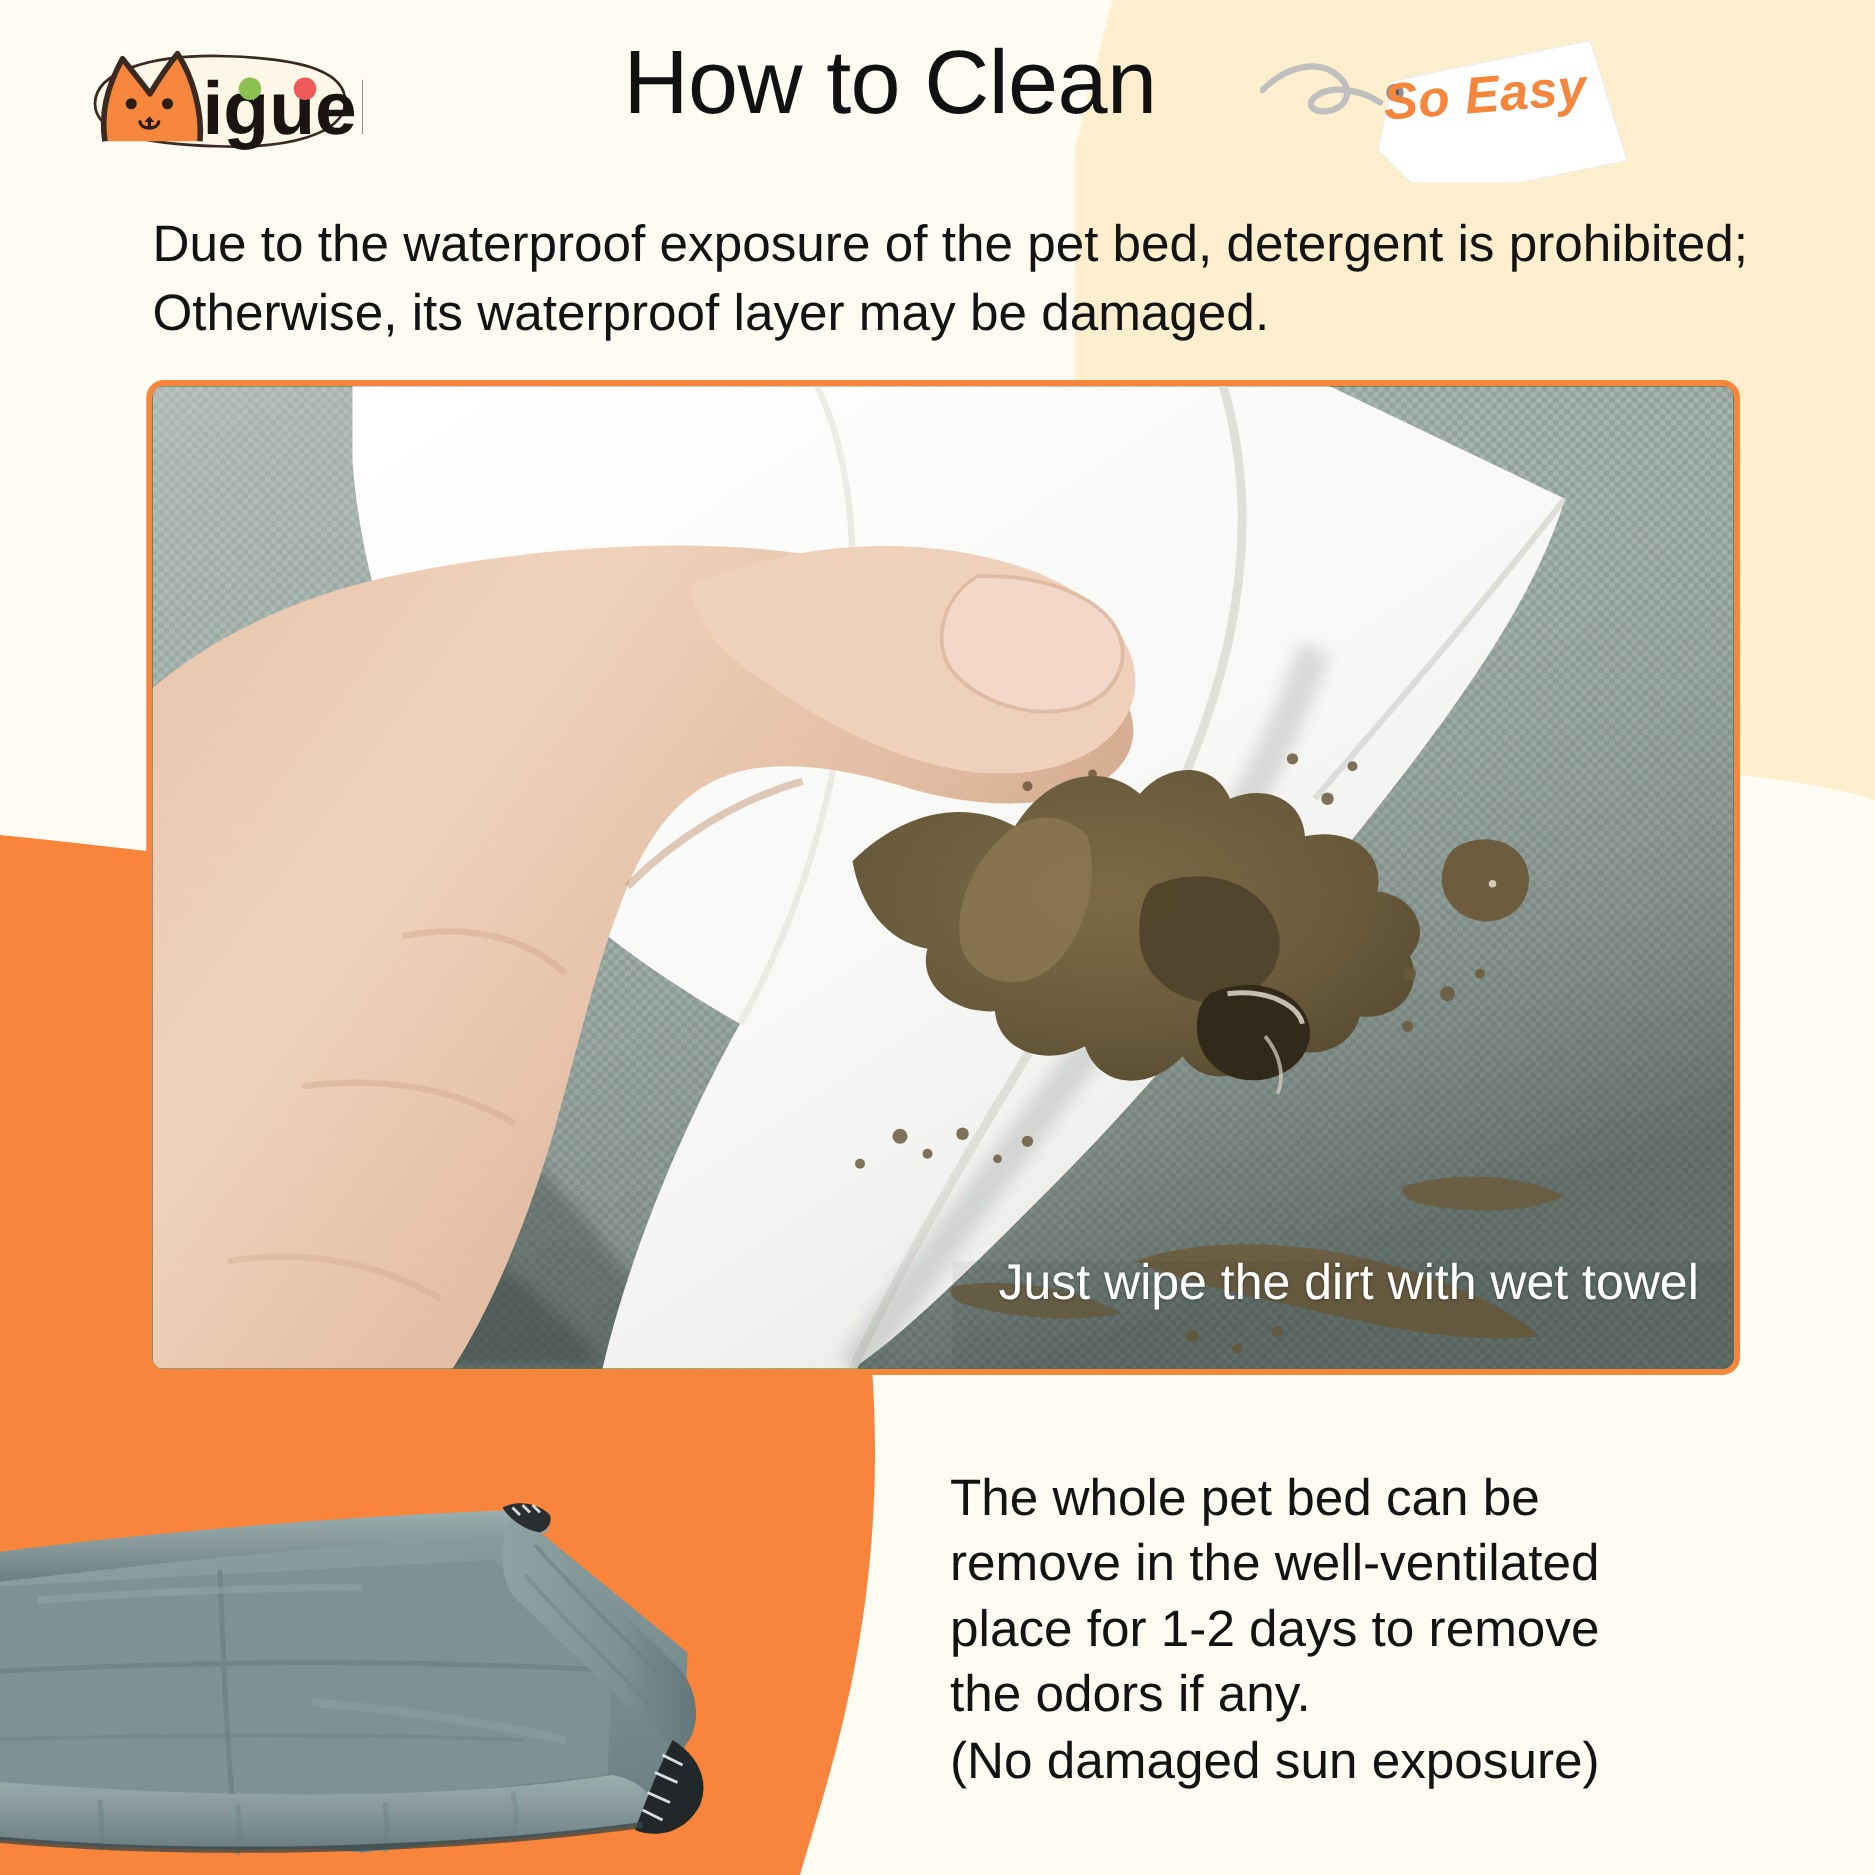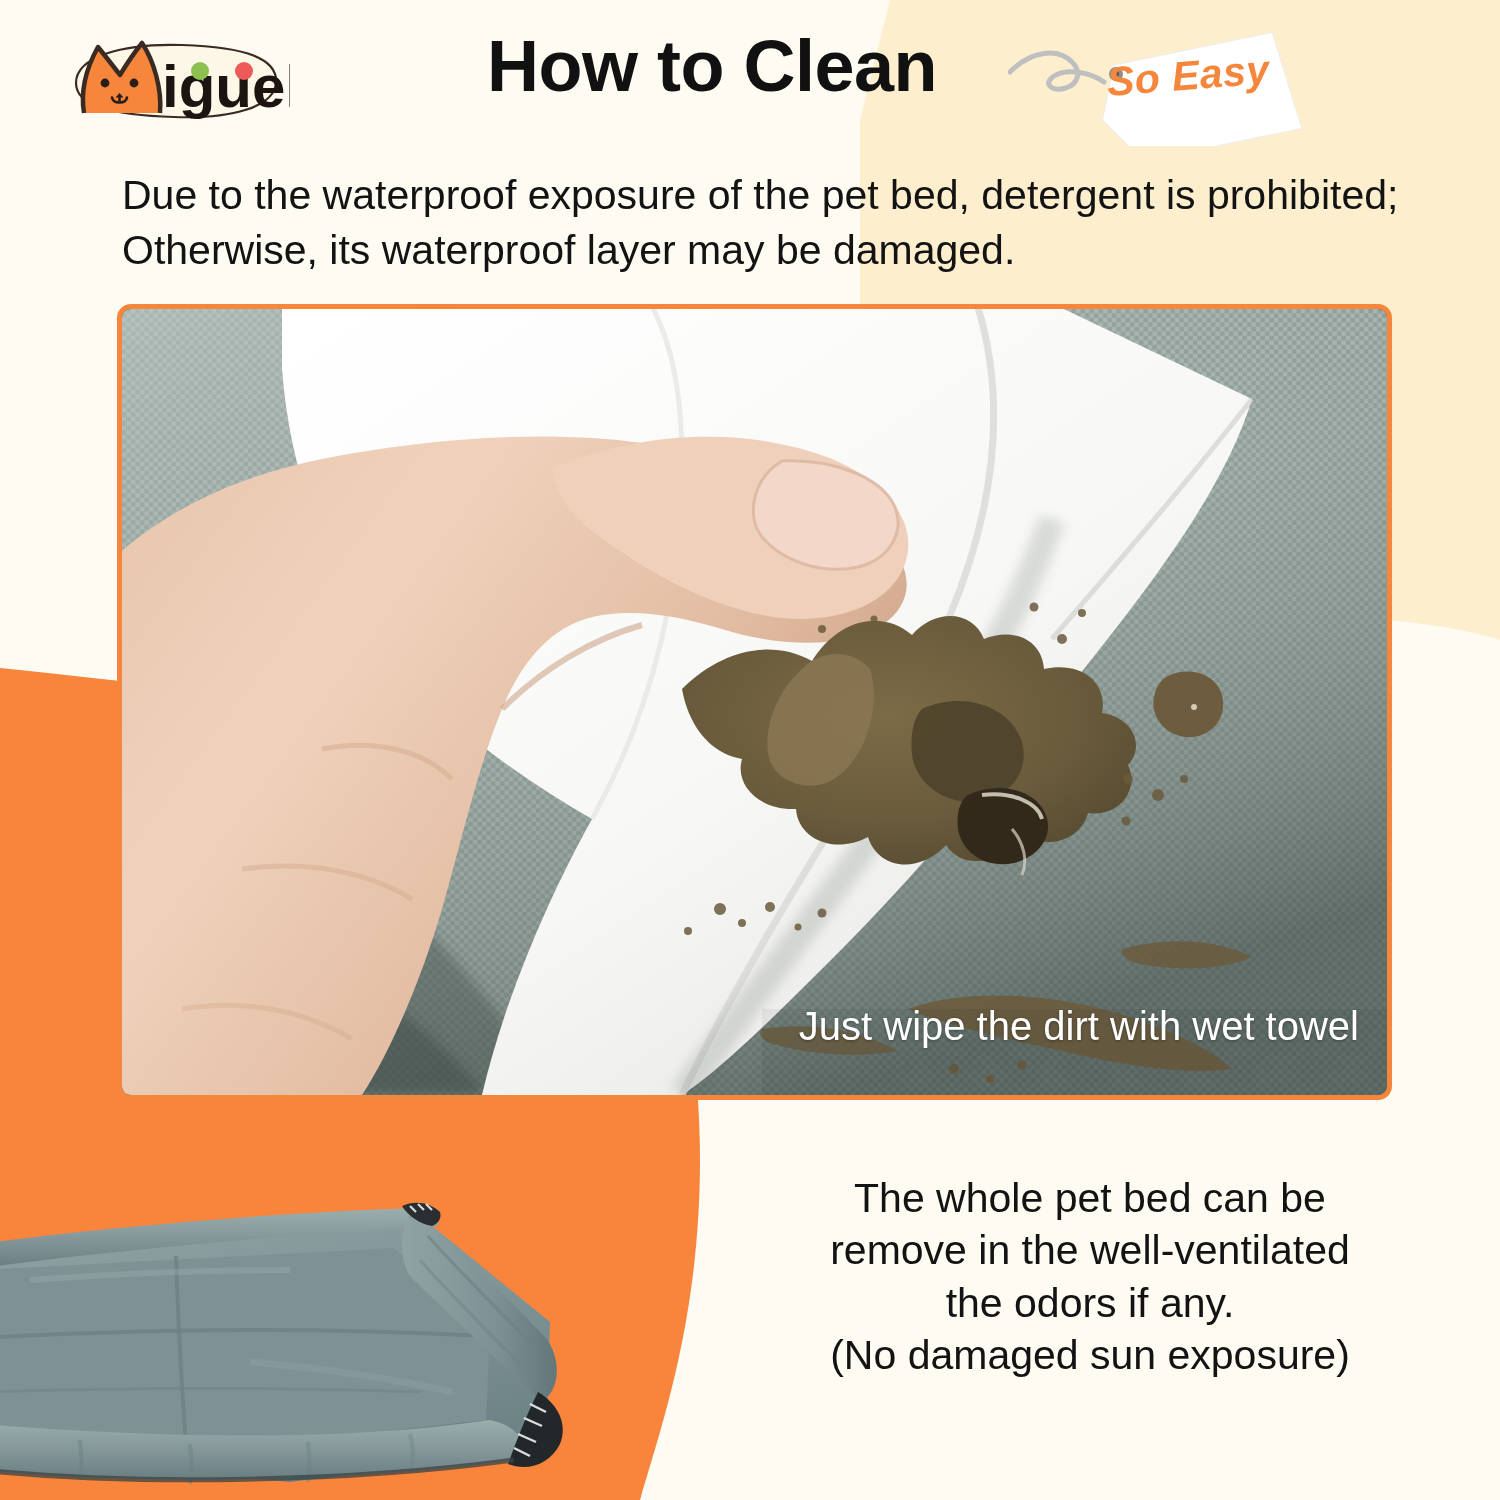--- a/index.html
+++ b/index.html
@@ -29,21 +29,21 @@
 
   
   .logo{
     position:absolute;left:62px;top:27px;width:228px;height:100px;
   }
   .logo svg{display:block;width:100%;height:100%;}
 
   .title{
     position:absolute;left:0;top:30px;width:1500px;
     text-align:center;
-    font-size:72px;font-weight:bold;color:#111111;
+    font-size:72px;font-weight:normal;color:#111111;
     letter-spacing:-0.5px;
     line-height:1;
   }
   .title-inner{display:inline-block;transform:translateX(-38px);}
 
   
   .tag{position:absolute;left:1008px;top:26px;width:300px;height:120px;}
   .tag svg{display:block;width:100%;height:100%;}
   .tag-label{
     position:absolute;left:1105px;top:59px;
@@ -78,21 +78,21 @@
   .bedphoto{
     position:absolute;left:-10px;top:1152px;width:690px;height:360px;
   }
   .bedphoto svg{display:block;width:100%;height:100%;}
 
   
   .outro{
     position:absolute;left:760px;top:1172px;width:660px;
     font-size:41px;line-height:1.28;color:#131313;
   }
-  .outro div{white-space:nowrap;text-align:center;}
+  .outro div{white-space:nowrap;}
 </style>
 </head>
 <body>
 
 <div id="page">
 
   <div class="bg-cream"></div>
 
   <div class="bg-yellow">
     <svg viewBox="0 0 640 640" preserveAspectRatio="none">
@@ -352,17 +352,18 @@
           <path d="M524 296 l16 8"></path>
       </g>
 
       <path d="M-10 318 C150 334 360 330 524 308" fill="none" stroke="#3A4446" stroke-width="5" opacity="0.75"></path>
     </svg>
   </div>
 
   <div class="outro">
     <div>The whole pet bed can be</div>
     <div>remove in the well-ventilated</div>
+    <div>place for 1-2 days to remove</div>
     <div>the odors if any.</div>
     <div>(No damaged sun exposure)</div>
   </div>
 
 </div>
 
 </body></html>

